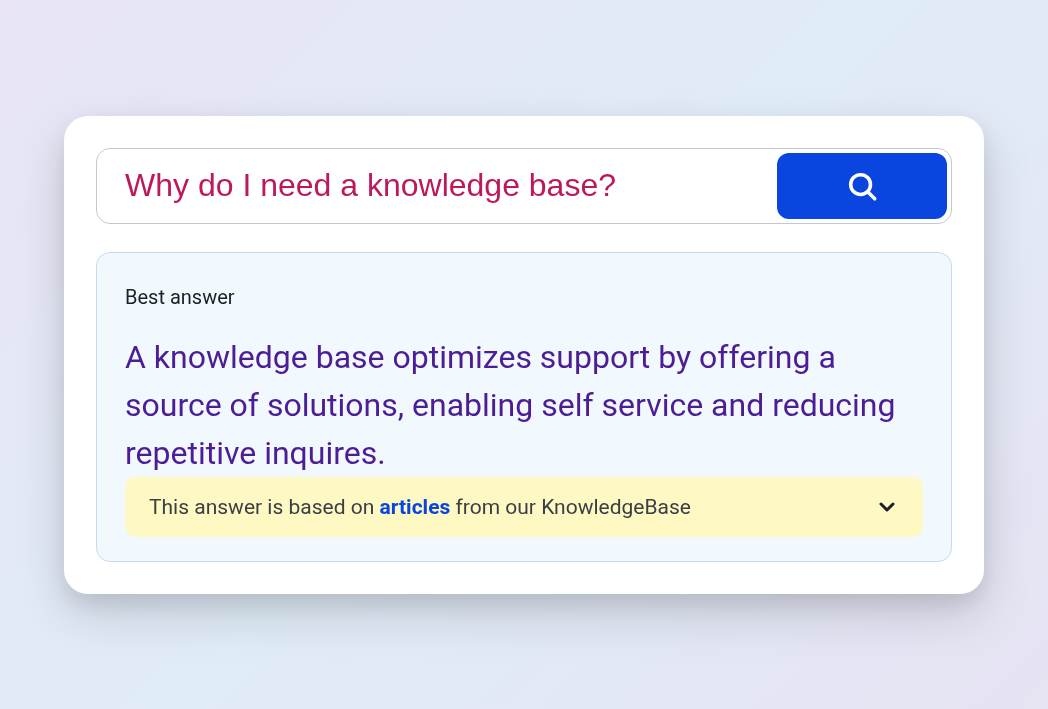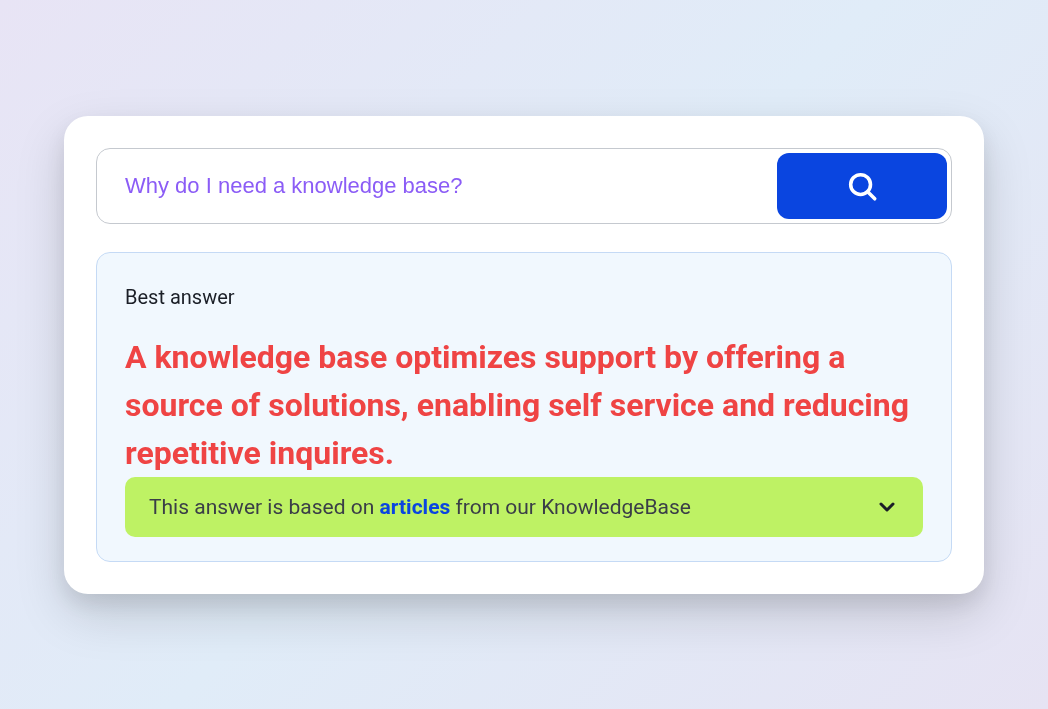--- a/index.html
+++ b/index.html
@@ -36,22 +36,22 @@
       border-radius: 14px;
       overflow: hidden;
       height: 76px;
       padding: 4px;
     }
     
     .search-input {
       flex: 1;
       border: none;
       outline: none;
-      font-size: 22px;
-      color: #8b5cf6;
+      font-size: 32px;
+      color: #be185d;
       padding: 0 24px;
       height: 100%;
       background: transparent;
     }
     
     .search-input::placeholder {
       color: #74787f;
     }
     
     .search-button {
@@ -82,26 +82,26 @@
     .answer-label {
       font-size: 20px;
       font-weight: 400;
       color: #1b1f27;
       margin-bottom: 24px;
     }
     
     .answer-text {
       font-size: 32px;
       line-height: 1.5;
-      color: #ef4444;
-      font-weight: 700;
+      color: #4c1d95;
+      font-weight: 400;
     }
     
     .source-row {
-      background: #bef264;
+      background: #fef9c3;
       border-radius: 10px;
       padding: 18px 24px;
       display: flex;
       align-items: flex-end;
       justify-content: space-between;
       cursor: pointer;
     }
     
     .source-text {
       font-size: 21px;

